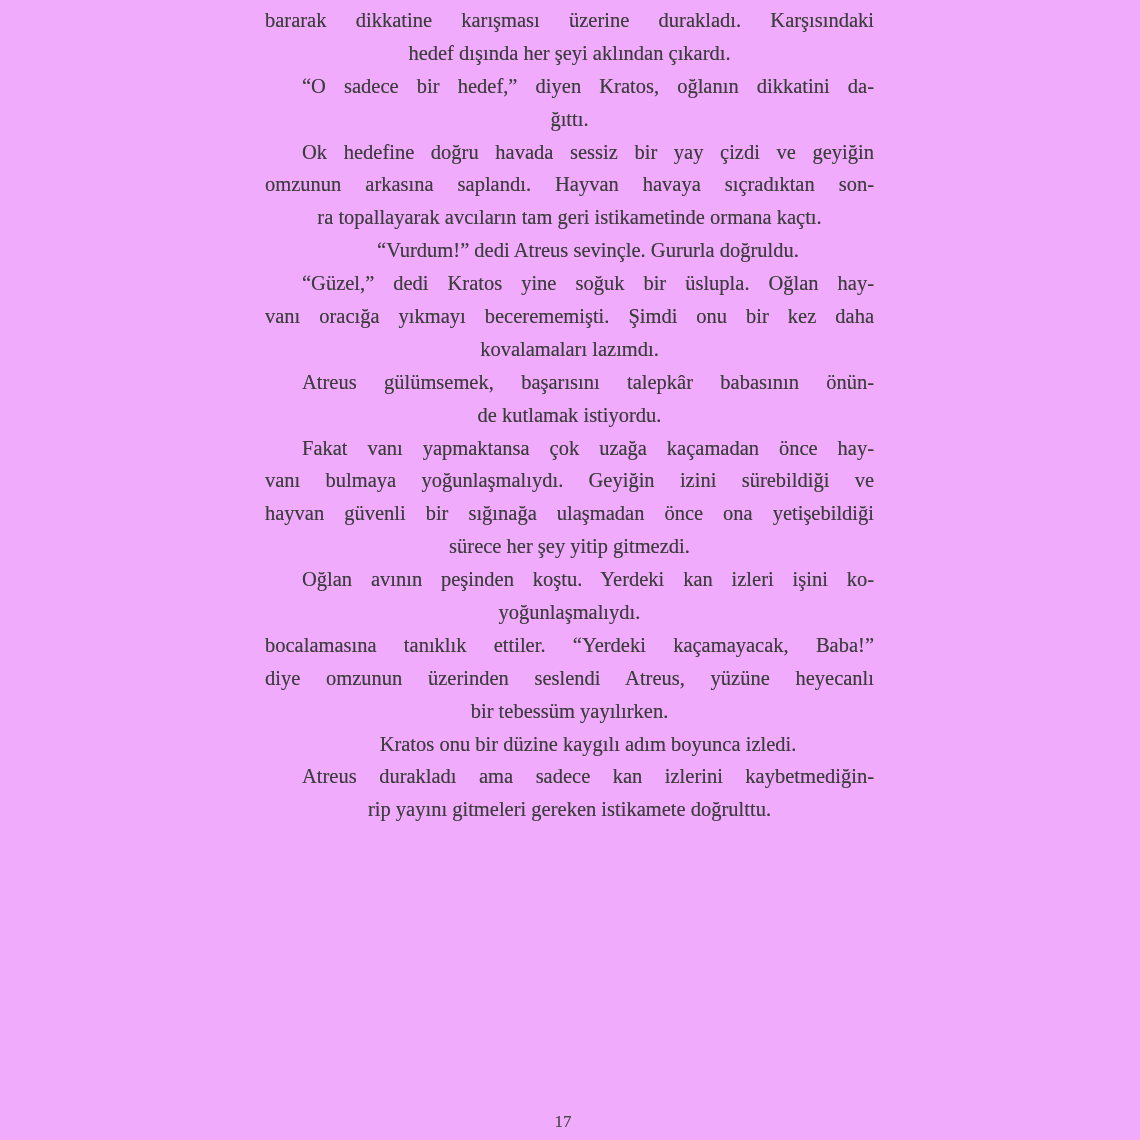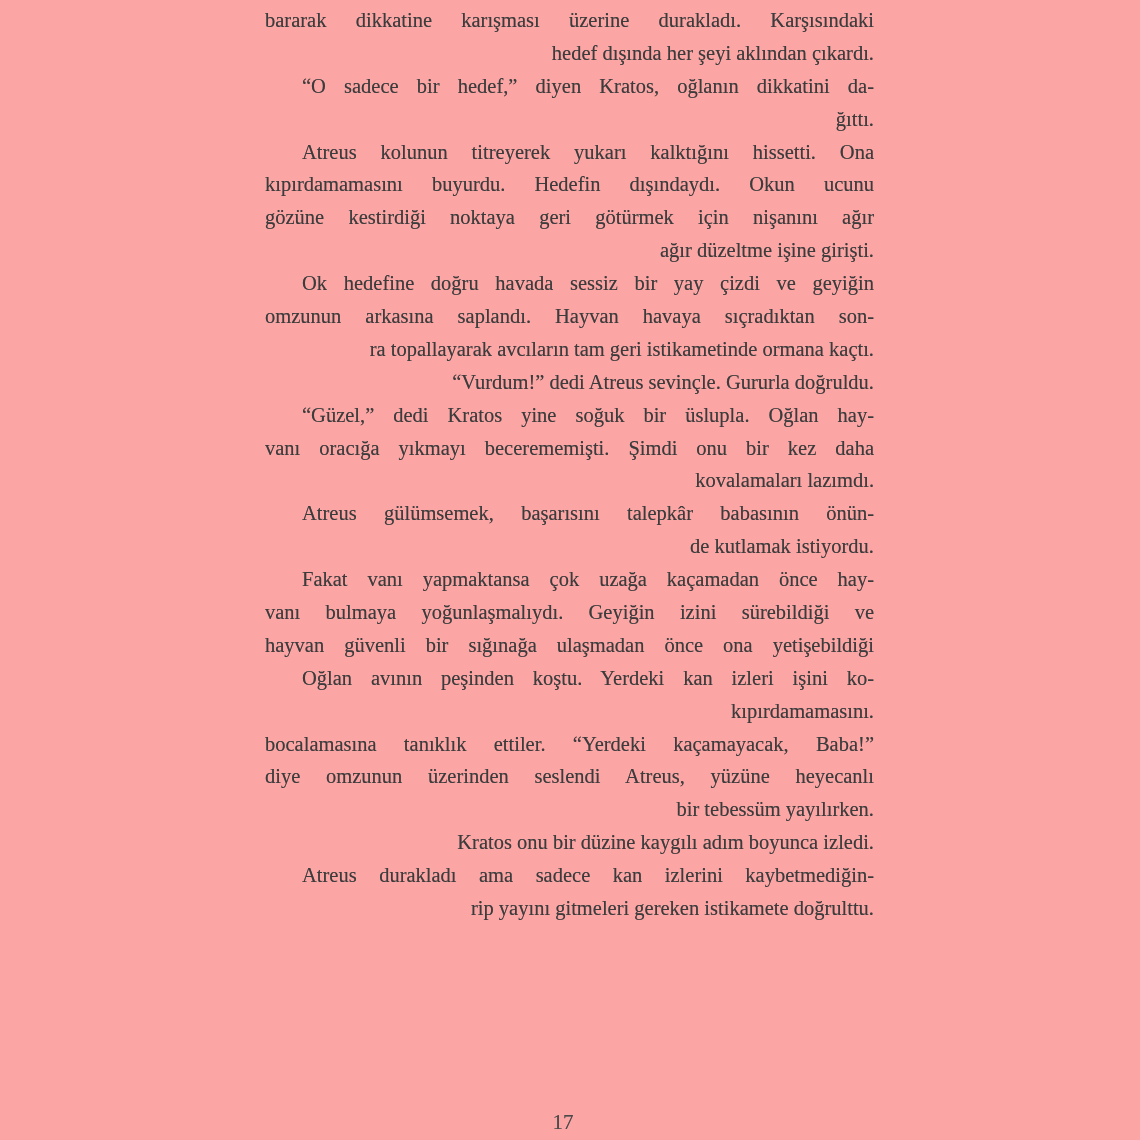--- a/index.html
+++ b/index.html
@@ -10,75 +10,69 @@
   body {
     position: relative;
     width: 1140px;
     height: 1140px;
     overflow: hidden;
     font-family: "Liberation Serif", "DejaVu Serif", serif;
   }
   .book-page {
     position: absolute;
     inset: 0;
-    background: #fca5a5;
+    background: #f0abfc;
   }
   .text-block {
     position: absolute;
     left: 265px;
     top: 4px;
     width: 609px;
     color: #3c3c3c;
     font-size: 20.5px;
     text-shadow: 0 0 0.5px rgba(70,70,70,0.55);
   }
   .paragraph { margin: 0; padding: 0; }
   .line {
     height: 32.9px;
     line-height: 32.9px;
-    text-align: right;
+    text-align: center;
     white-space: normal;
   }
   .line.just {
     text-align: justify;
     text-align-last: justify;
   }
   .line.ind {
     text-indent: 37px;
   }
   .page-number {
     position: absolute;
     top: 1106px;
     left: 265px;
     width: 596px;
     text-align: center;
-    font-size: 21px;
+    font-size: 17px;
     line-height: 32px;
     color: #4a4a4a;
     text-shadow: 0 0 0.5px rgba(70,70,70,0.5);
   }
 </style>
 </head>
 <body>
 
 <div class="book-page">
   <div class="text-block">
       <div class="paragraph">
         <div class="line just">bararak dikkatine karışması üzerine durakladı. Karşısındaki</div>
         <div class="line">hedef dışında her şeyi aklından çıkardı.</div>
       </div>
       <div class="paragraph">
         <div class="line just ind">“O sadece bir hedef,” diyen Kratos, oğlanın dikkatini da-</div>
         <div class="line">ğıttı.</div>
-      </div>
-      <div class="paragraph">
-        <div class="line just ind">Atreus kolunun titreyerek yukarı kalktığını hissetti. Ona</div>
-        <div class="line just">kıpırdamamasını buyurdu. Hedefin dışındaydı. Okun ucunu</div>
-        <div class="line just">gözüne kestirdiği noktaya geri götürmek için nişanını ağır</div>
-        <div class="line">ağır düzeltme işine girişti.</div>
       </div>
       <div class="paragraph">
         <div class="line just ind">Ok hedefine doğru havada sessiz bir yay çizdi ve geyiğin</div>
         <div class="line just">omzunun arkasına saplandı. Hayvan havaya sıçradıktan son-</div>
         <div class="line">ra topallayarak avcıların tam geri istikametinde ormana kaçtı.</div>
       </div>
       <div class="paragraph">
         <div class="line ind">“Vurdum!” dedi Atreus sevinçle. Gururla doğruldu.</div>
       </div>
       <div class="paragraph">
@@ -87,24 +81,25 @@
         <div class="line">kovalamaları lazımdı.</div>
       </div>
       <div class="paragraph">
         <div class="line just ind">Atreus gülümsemek, başarısını talepkâr babasının önün-</div>
         <div class="line">de kutlamak istiyordu.</div>
       </div>
       <div class="paragraph">
         <div class="line just ind">Fakat vanı yapmaktansa çok uzağa kaçamadan önce hay-</div>
         <div class="line just">vanı bulmaya yoğunlaşmalıydı. Geyiğin izini sürebildiği ve</div>
         <div class="line just">hayvan güvenli bir sığınağa ulaşmadan önce ona yetişebildiği</div>
+        <div class="line">sürece her şey yitip gitmezdi.</div>
       </div>
       <div class="paragraph">
         <div class="line just ind">Oğlan avının peşinden koştu. Yerdeki kan izleri işini ko-</div>
-        <div class="line">kıpırdamamasını.</div>
+        <div class="line">yoğunlaşmalıydı.</div>
       </div>
       <div class="paragraph">
         <div class="line just">bocalamasına tanıklık ettiler. “Yerdeki kaçamayacak, Baba!”</div>
         <div class="line just">diye omzunun üzerinden seslendi Atreus, yüzüne heyecanlı</div>
         <div class="line">bir tebessüm yayılırken.</div>
       </div>
       <div class="paragraph">
         <div class="line ind">Kratos onu bir düzine kaygılı adım boyunca izledi.</div>
       </div>
       <div class="paragraph">

